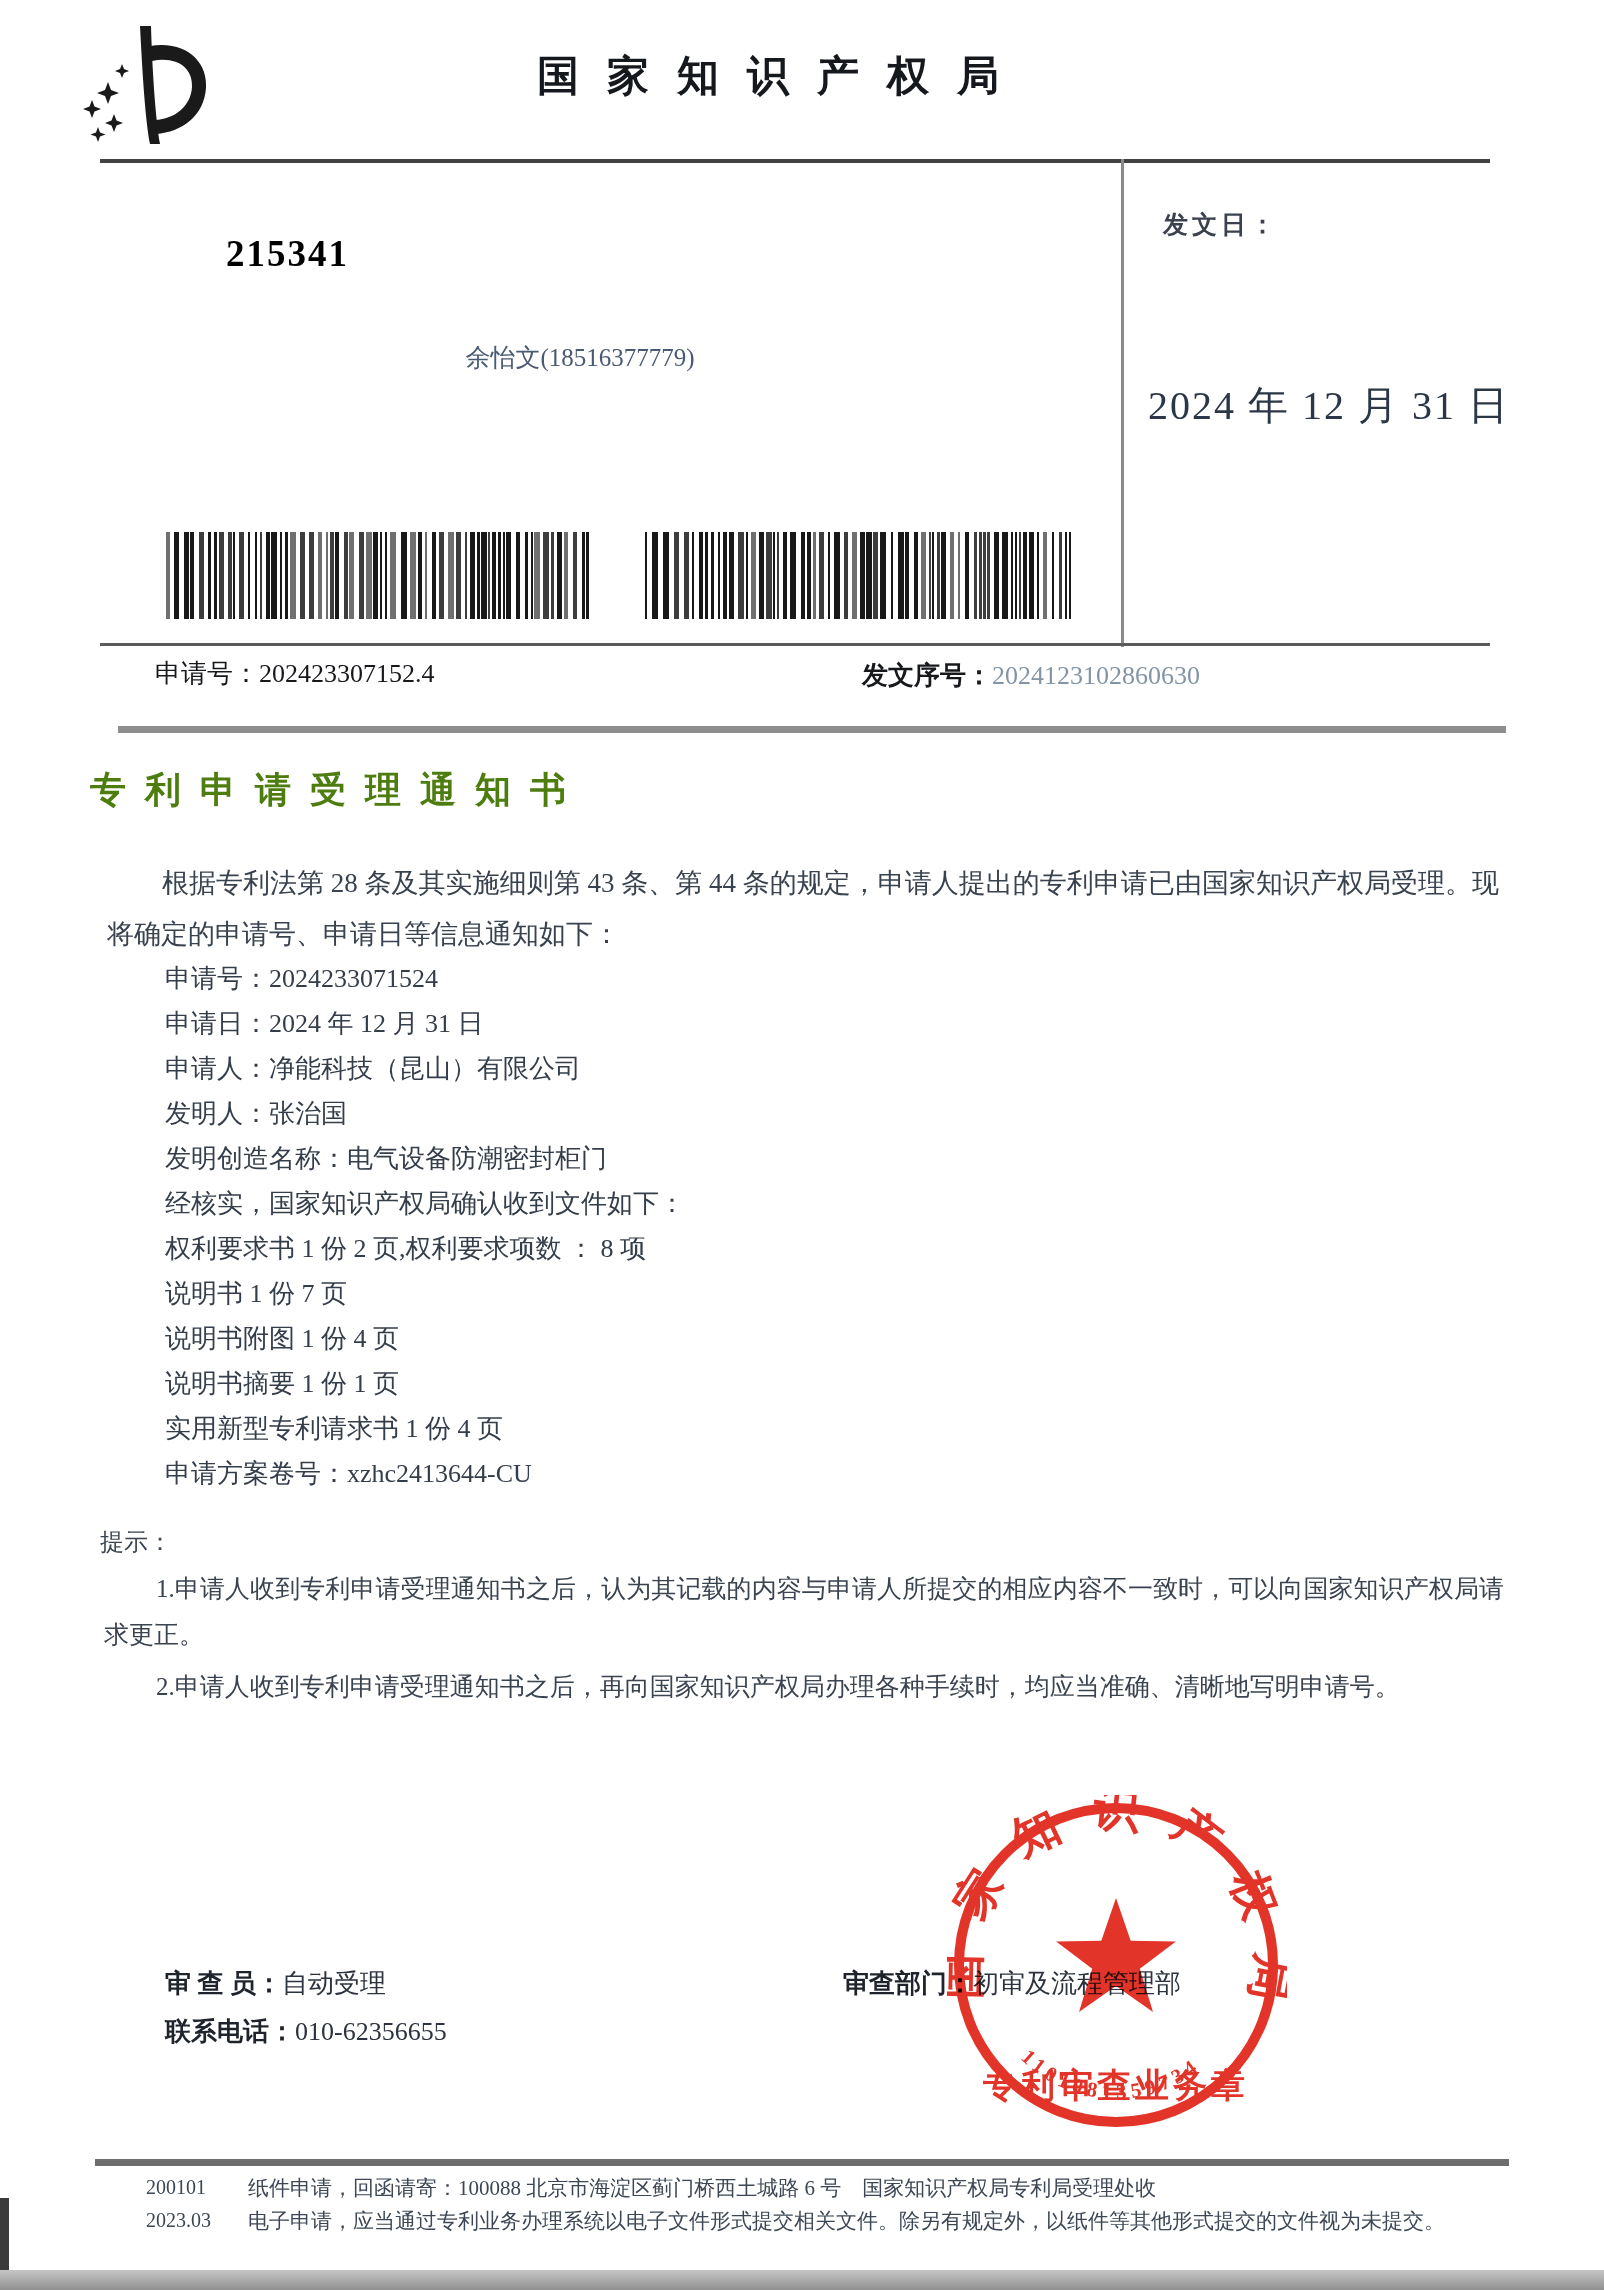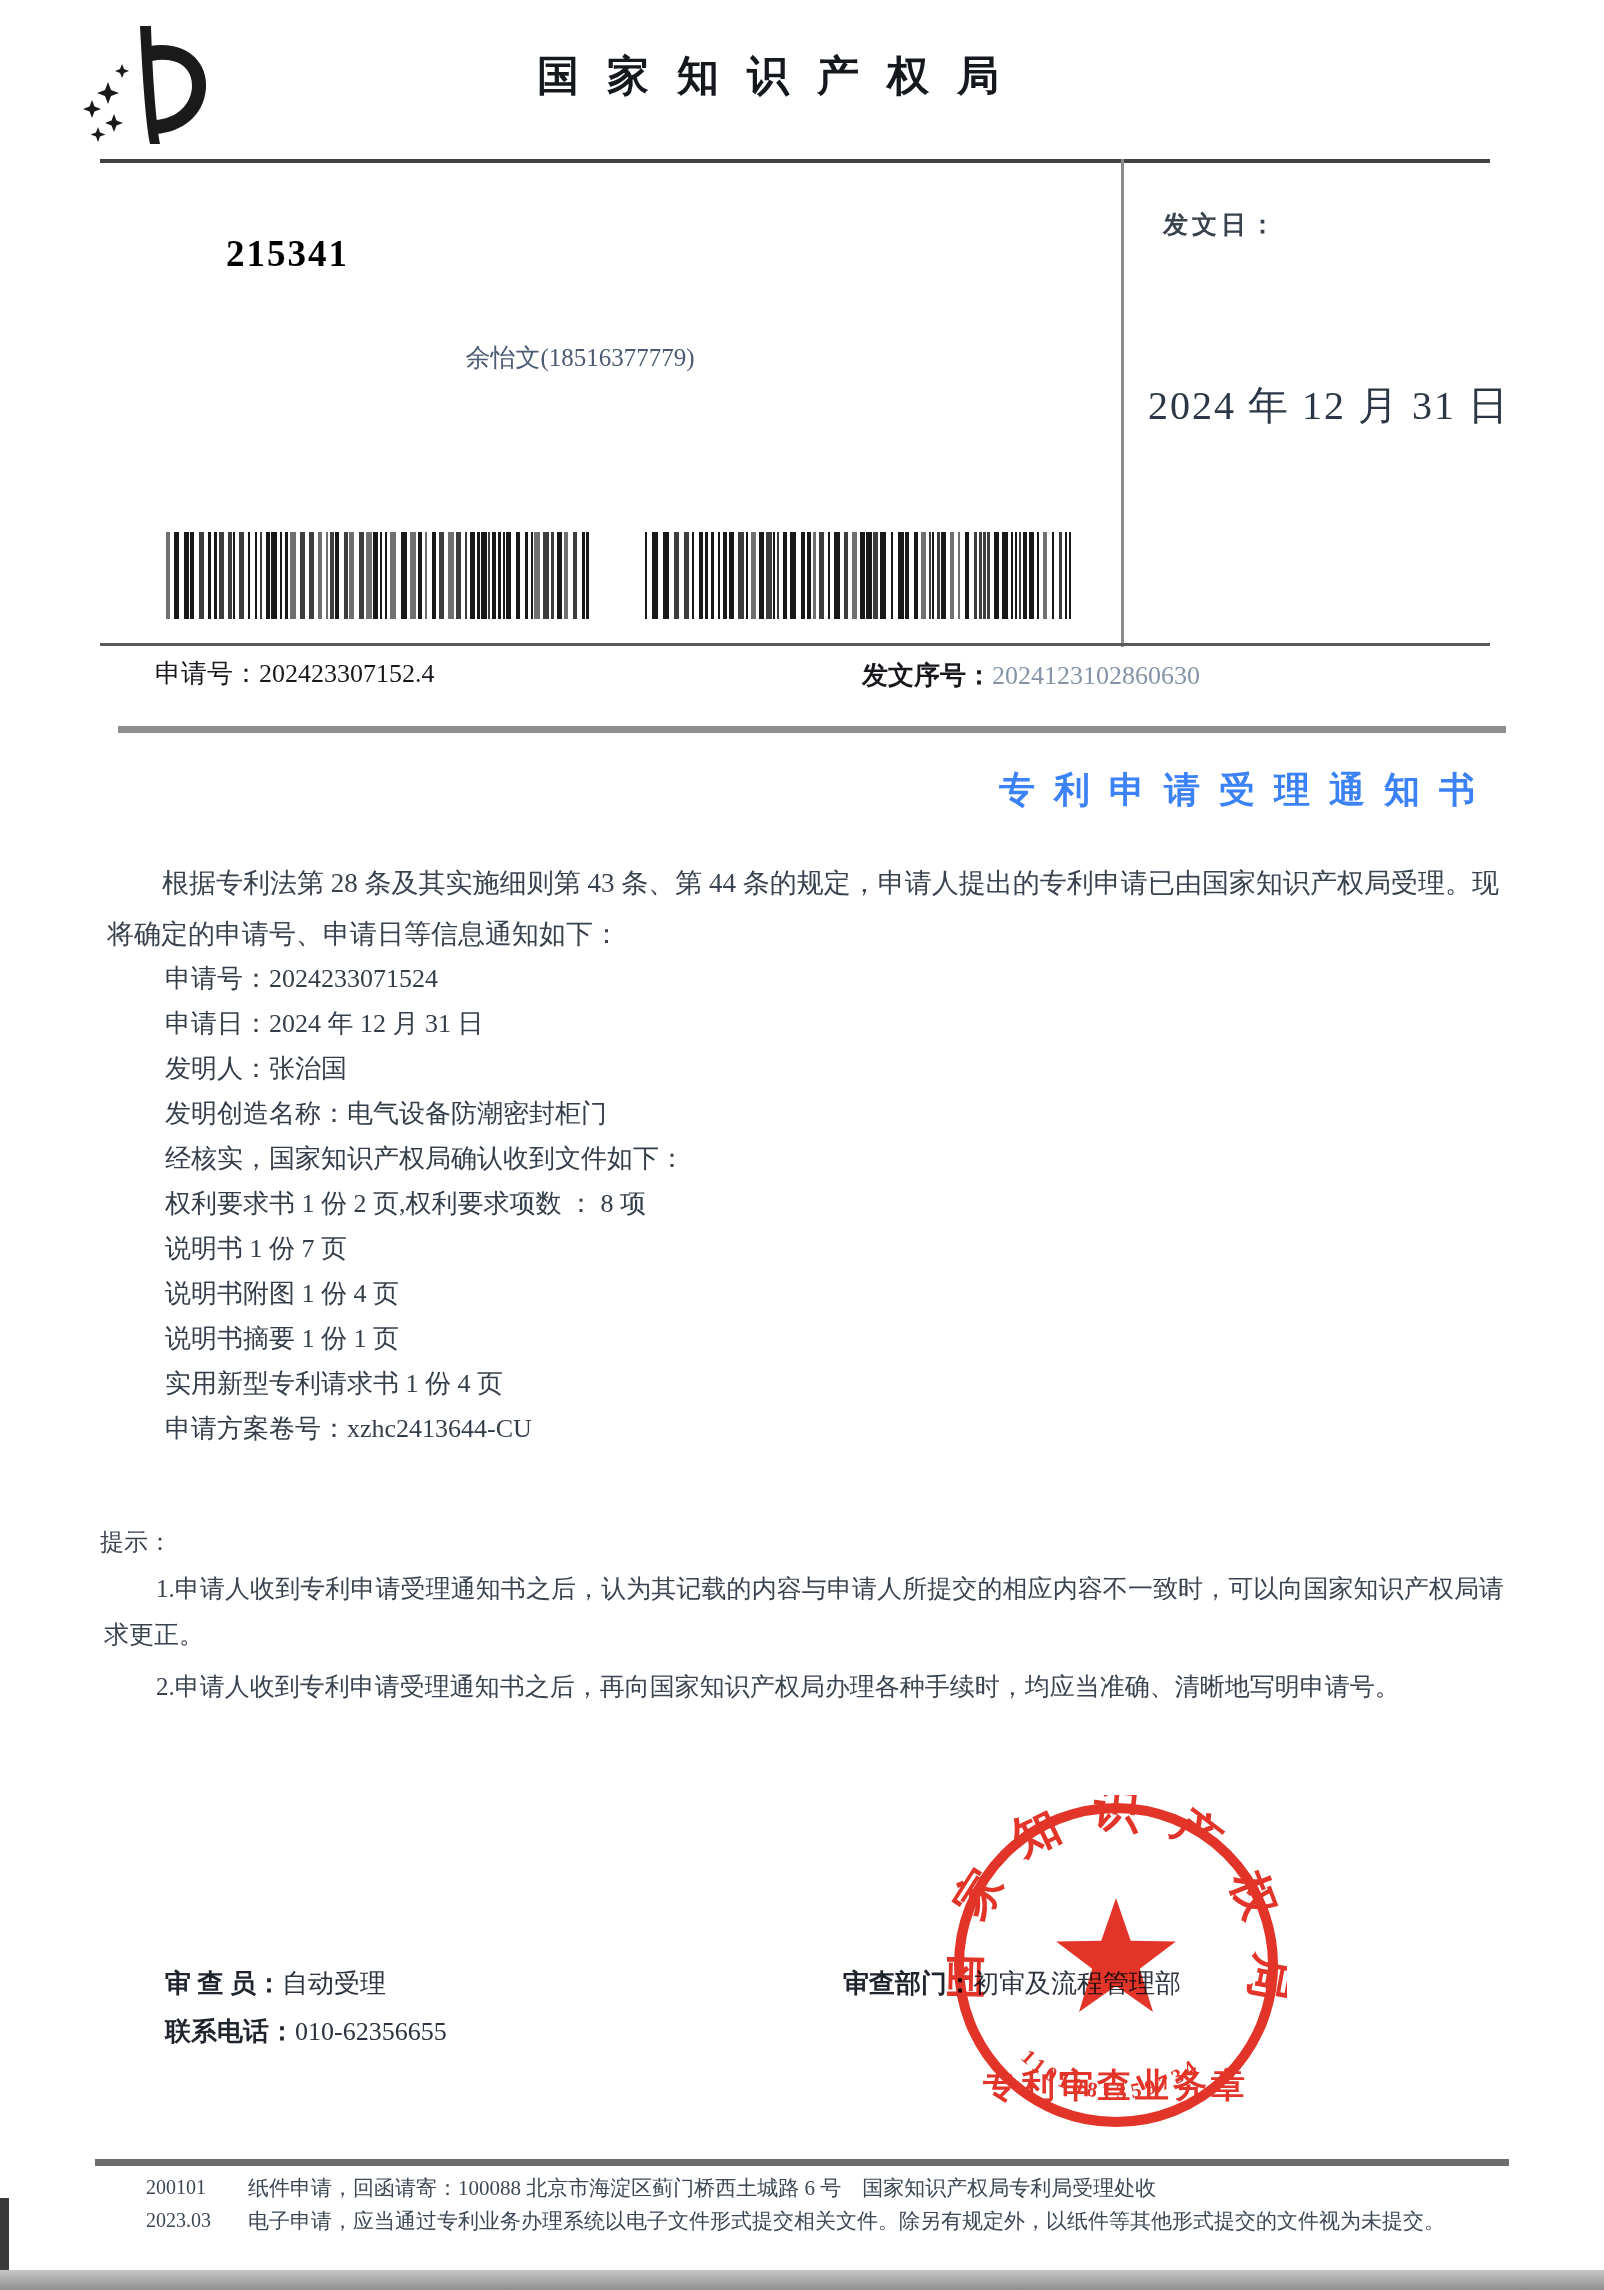--- a/index.html
+++ b/index.html
@@ -26,22 +26,22 @@
   .barcode{position:absolute; top:532px; height:87px; display:flex; align-items:stretch;}
   .barcode i{display:block; height:100%;}
   
   .appno-row{left:155px; top:656px; font-size:26px; color:#16181c;}
   .appno-row b{font-weight:normal;}
   .serial-row{left:862px; top:658px; font-size:26px;text-align:center;}
   .serial-row .lbl{font-weight:bold; color:#16181c;}
   .serial-row .val{color:#8494a6;}
   
   .notice-title{
-    left:90px; right:110px; top:766px; text-align:right;
-    font-size:36px; font-weight:bold; letter-spacing:19px; color:#3b82f6;
+    left:90px; right:110px; top:766px; text-align:left;
+    font-size:36px; font-weight:bold; letter-spacing:19px; color:#4d7c0f;
   }
   .intro{
     left:107px; top:858px; width:1392px; font-size:27px; line-height:51px;
     text-indent:55px; color:#39424f; text-align:justify;
   }
   .details{left:165px; top:956px; width:1100px;}
   .detail-line{font-size:26px; line-height:45px; color:#343d4a; white-space:pre;}
   .tips-label{left:100px; top:1526px; font-size:24px; color:#3a4350;}
   .tips{left:104px; top:1566px; width:1400px;}
   .tip{font-size:25px; line-height:46px; text-indent:52px; color:#3a4350; text-align:justify; margin:0 0 6px 0;}
@@ -350,20 +350,21 @@
   <div class="hr" style="left:100px; top:643px; width:1390px; height:3px; background:#5a5a5a;"></div>
   <div class="hr" style="left:118px; top:726px; width:1388px; height:7px; background:#8e8e8e;"></div>
 
   <div class="abs notice-title">专利申请受理通知书</div>
   <div class="abs intro">根据专利法第 28 条及其实施细则第 43 条、第 44 条的规定，申请人提出的专利申请已由国家知识产权局受理。现将确定的申请号、申请日等信息通知如下：</div>
 
   <div class="abs details">
 
   <div class="detail-line">申请号：2024233071524</div>
       <div class="detail-line">申请日：2024 年 12 月 31 日</div>
+      <div class="detail-line">申请人：净能科技（昆山）有限公司</div>
       <div class="detail-line">发明人：张治国</div>
       <div class="detail-line">发明创造名称：电气设备防潮密封柜门</div>
       <div class="detail-line">经核实，国家知识产权局确认收到文件如下：</div>
       <div class="detail-line">权利要求书 1 份 2 页,权利要求项数 ： 8 项</div>
       <div class="detail-line">说明书 1 份 7 页</div>
       <div class="detail-line">说明书附图 1 份 4 页</div>
       <div class="detail-line">说明书摘要 1 份 1 页</div>
       <div class="detail-line">实用新型专利请求书 1 份 4 页</div>
       <div class="detail-line">申请方案卷号：xzhc2413644-CU</div>
     </div>

